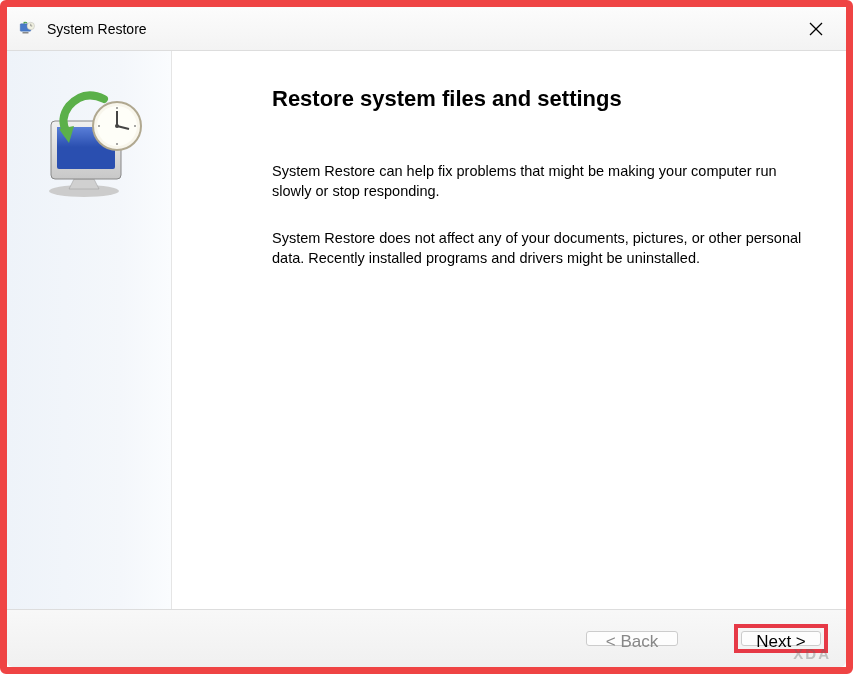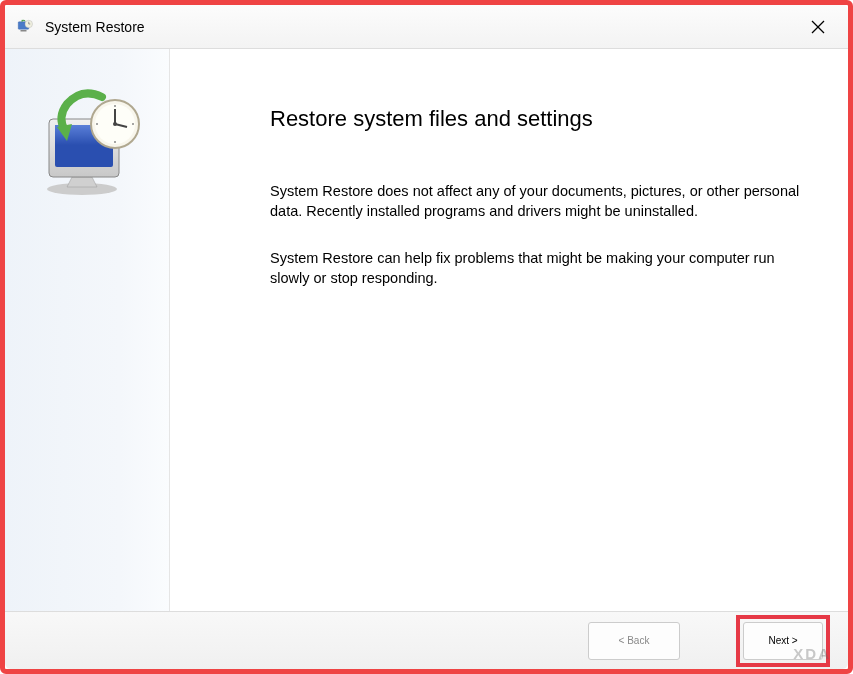--- a/index.html
+++ b/index.html
@@ -12,21 +12,21 @@
       font-family: "Segoe UI", Tahoma, sans-serif;
       background: #ffffff;
       width: 853px;
       height: 674px;
       overflow: hidden;
     }
     
     .window {
       width: 100%;
       height: 100%;
-      border: 5px solid #ef4444;
+      border: 7px solid #ef4444;
       border-radius: 6px;
       display: flex;
       flex-direction: column;
       background: #ffffff;
     }
     
     .titlebar {
       height: 44px;
       background: linear-gradient(to bottom, #fcfcfc, #f3f3f3);
       border-bottom: 1px solid #ddd;
@@ -88,24 +88,23 @@
       position: relative;
     }
     
     .main-content {
       flex: 1;
       padding: 35px 40px 20px 100px;
     }
     
     .heading {
       font-size: 22px;
-      font-weight: 400;
+      font-weight: 700;
       color: #000;
       margin-bottom: 50px;
-      margin-top: 22px;
     }
     
     .paragraph {
       font-size: 14.5px;
       color: #000;
       line-height: 1.35;
       margin-bottom: 28px;
       max-width: 530px;
     }
     
@@ -116,25 +115,25 @@
       display: flex;
       align-items: center;
       justify-content: flex-end;
       padding: 0 18px;
       gap: 12px;
       border-radius: 0 0 6px 6px;
     }
     
     .btn {
       min-width: 92px;
-      height: 38px;
+      height: 15px;
       background: #fdfdfd;
       border: 1px solid #ccc;
       border-radius: 3px;
-      font-size: 10px;
+      font-size: 17px;
       font-family: inherit;
       color: #000;
       cursor: pointer;
       padding: 0 0;
     }
     
     .btn:disabled {
       color: #888;
       cursor: default;
     }
@@ -226,22 +225,22 @@
               <stop offset="0" stop-color="#5a7fd8"></stop>
               <stop offset="1" stop-color="#2a4fb0"></stop>
             </linearGradient>
           </defs>
         </svg>
       </div>
     </div>
 
     <div class="main-content">
       <h1 class="heading">Restore system files and settings</h1>
+      <p class="paragraph">System Restore can help fix problems that might be making your computer run slowly or stop responding.</p>
       <p class="paragraph">System Restore does not affect any of your documents, pictures, or other personal data. Recently installed programs and drivers might be uninstalled.</p>
-      <p class="paragraph">System Restore can help fix problems that might be making your computer run slowly or stop responding.</p>
     </div>
 
   </div>
 
   <div class="button-bar">
     <button class="btn btn-back">&lt; Back</button>
     <span class="highlight-box">
       <button class="btn">Next &gt;</button>
     </span>
   </div>

